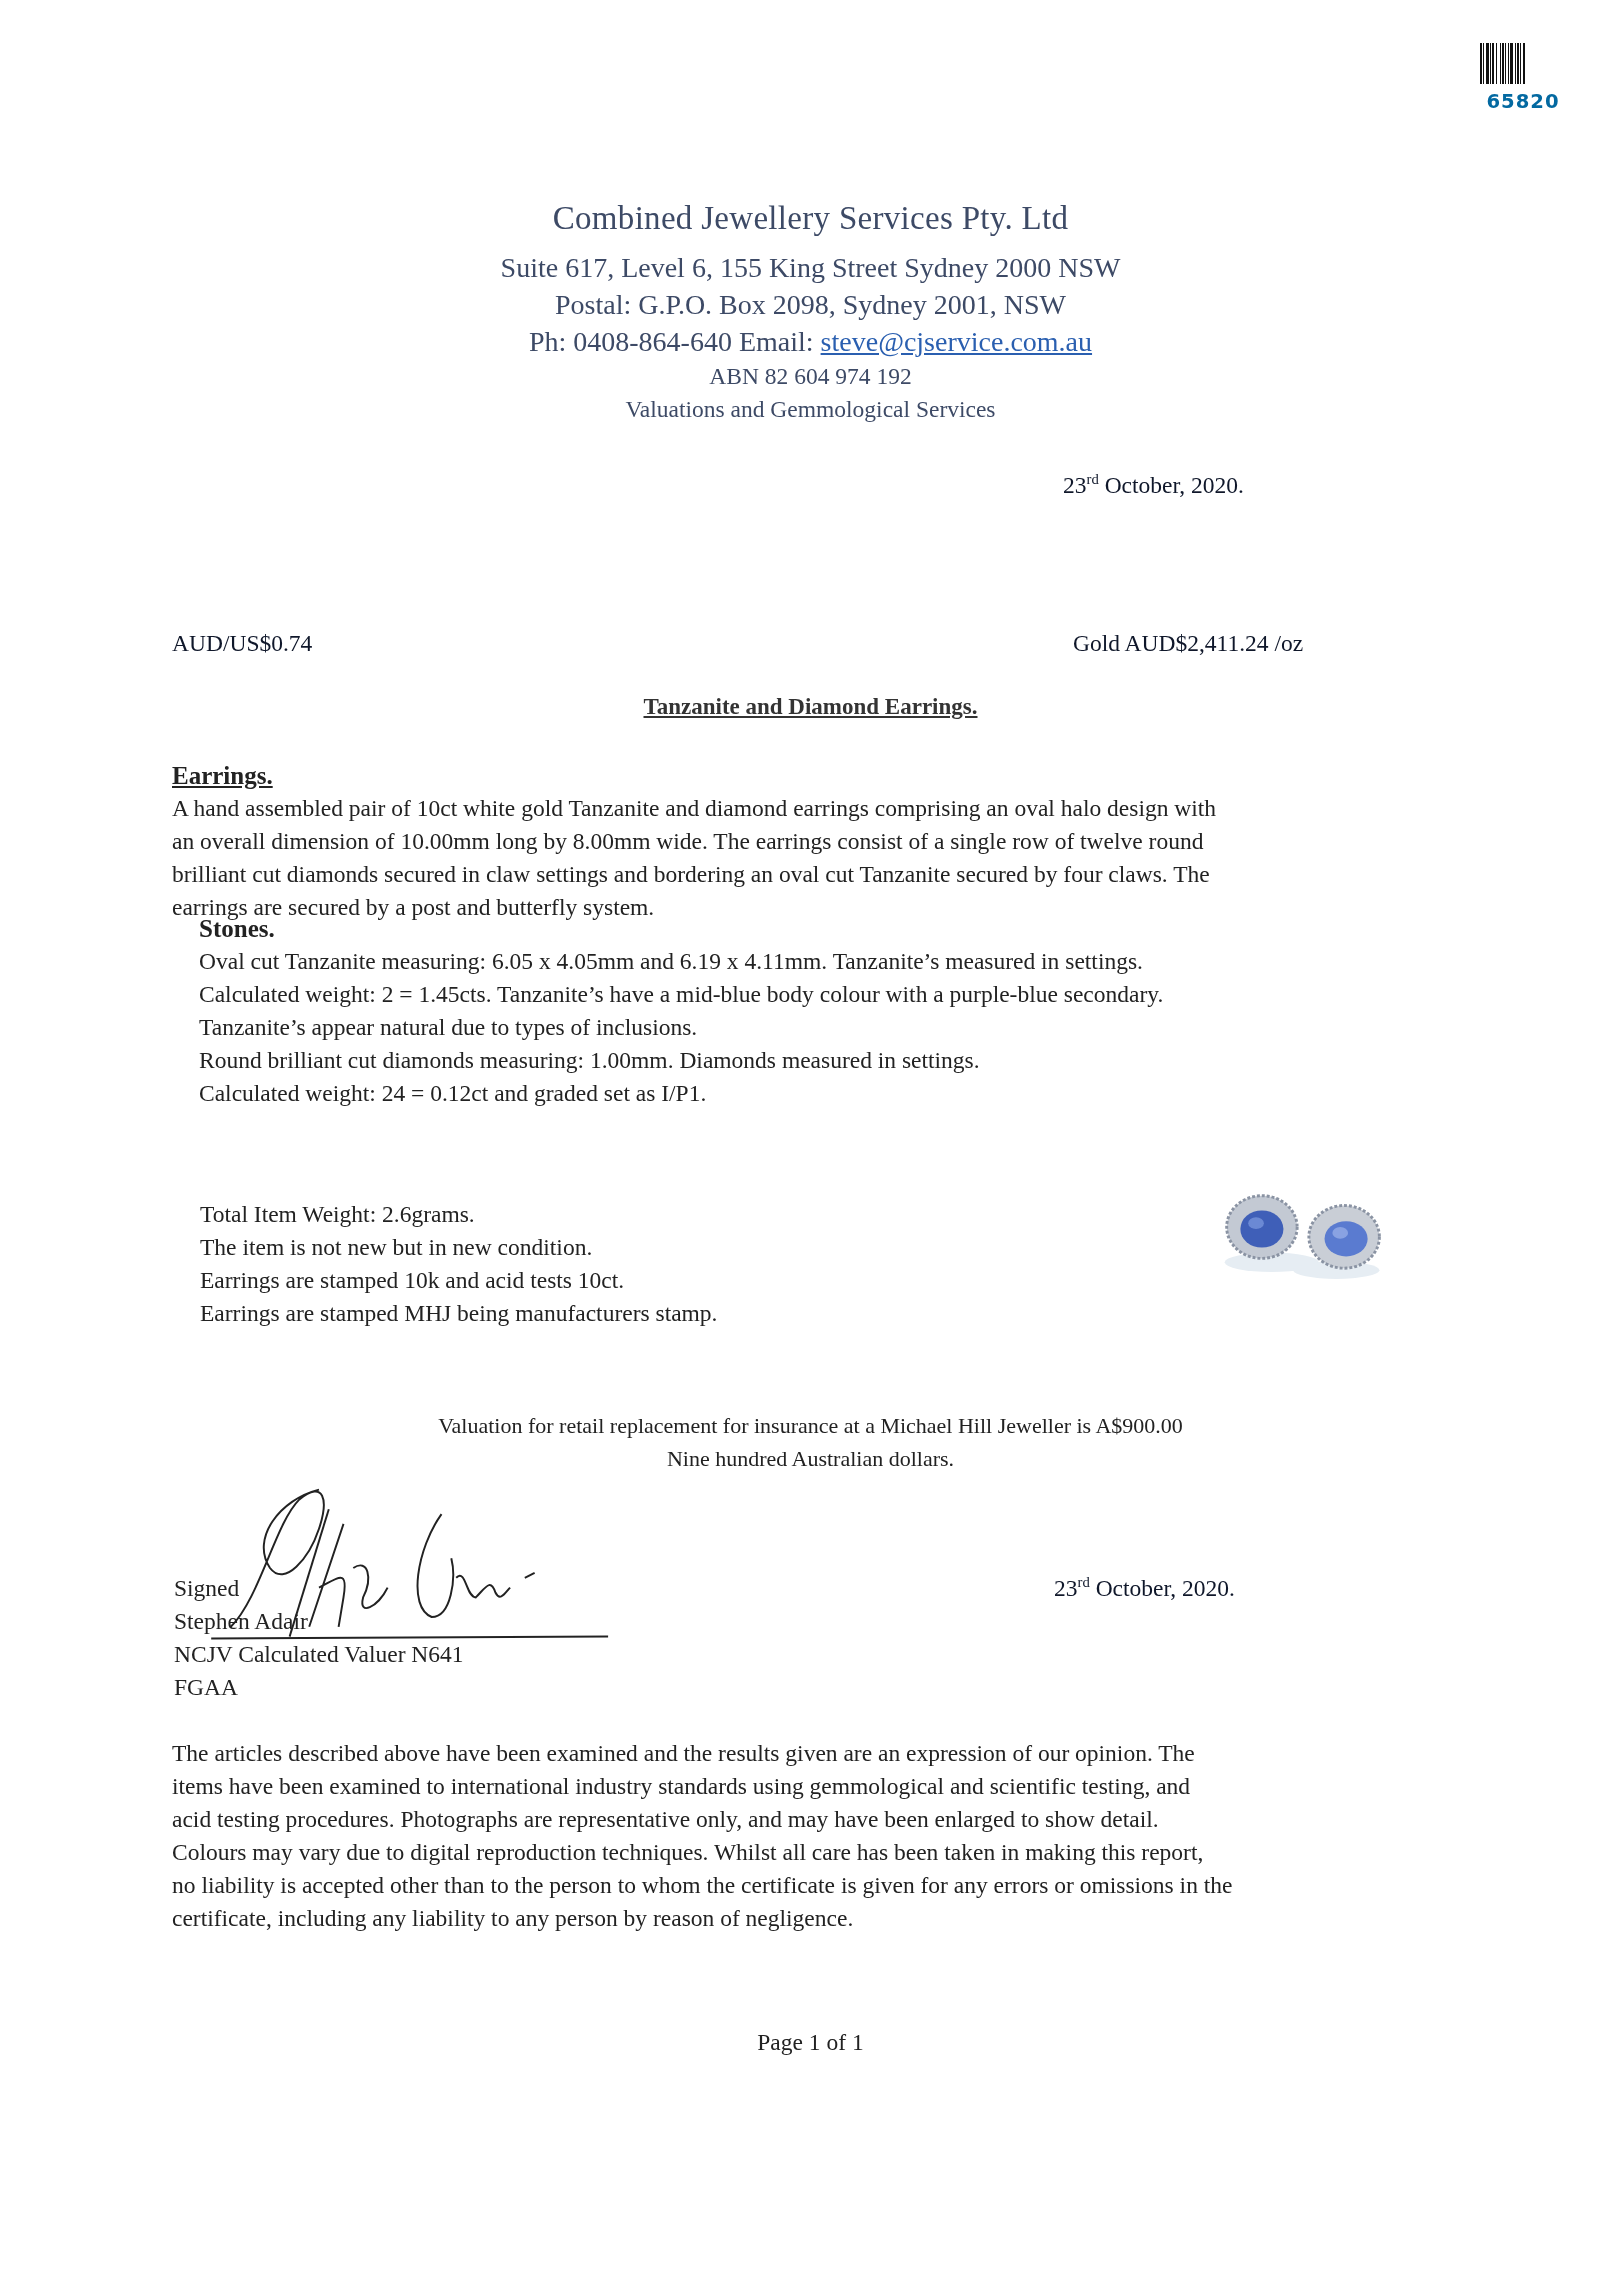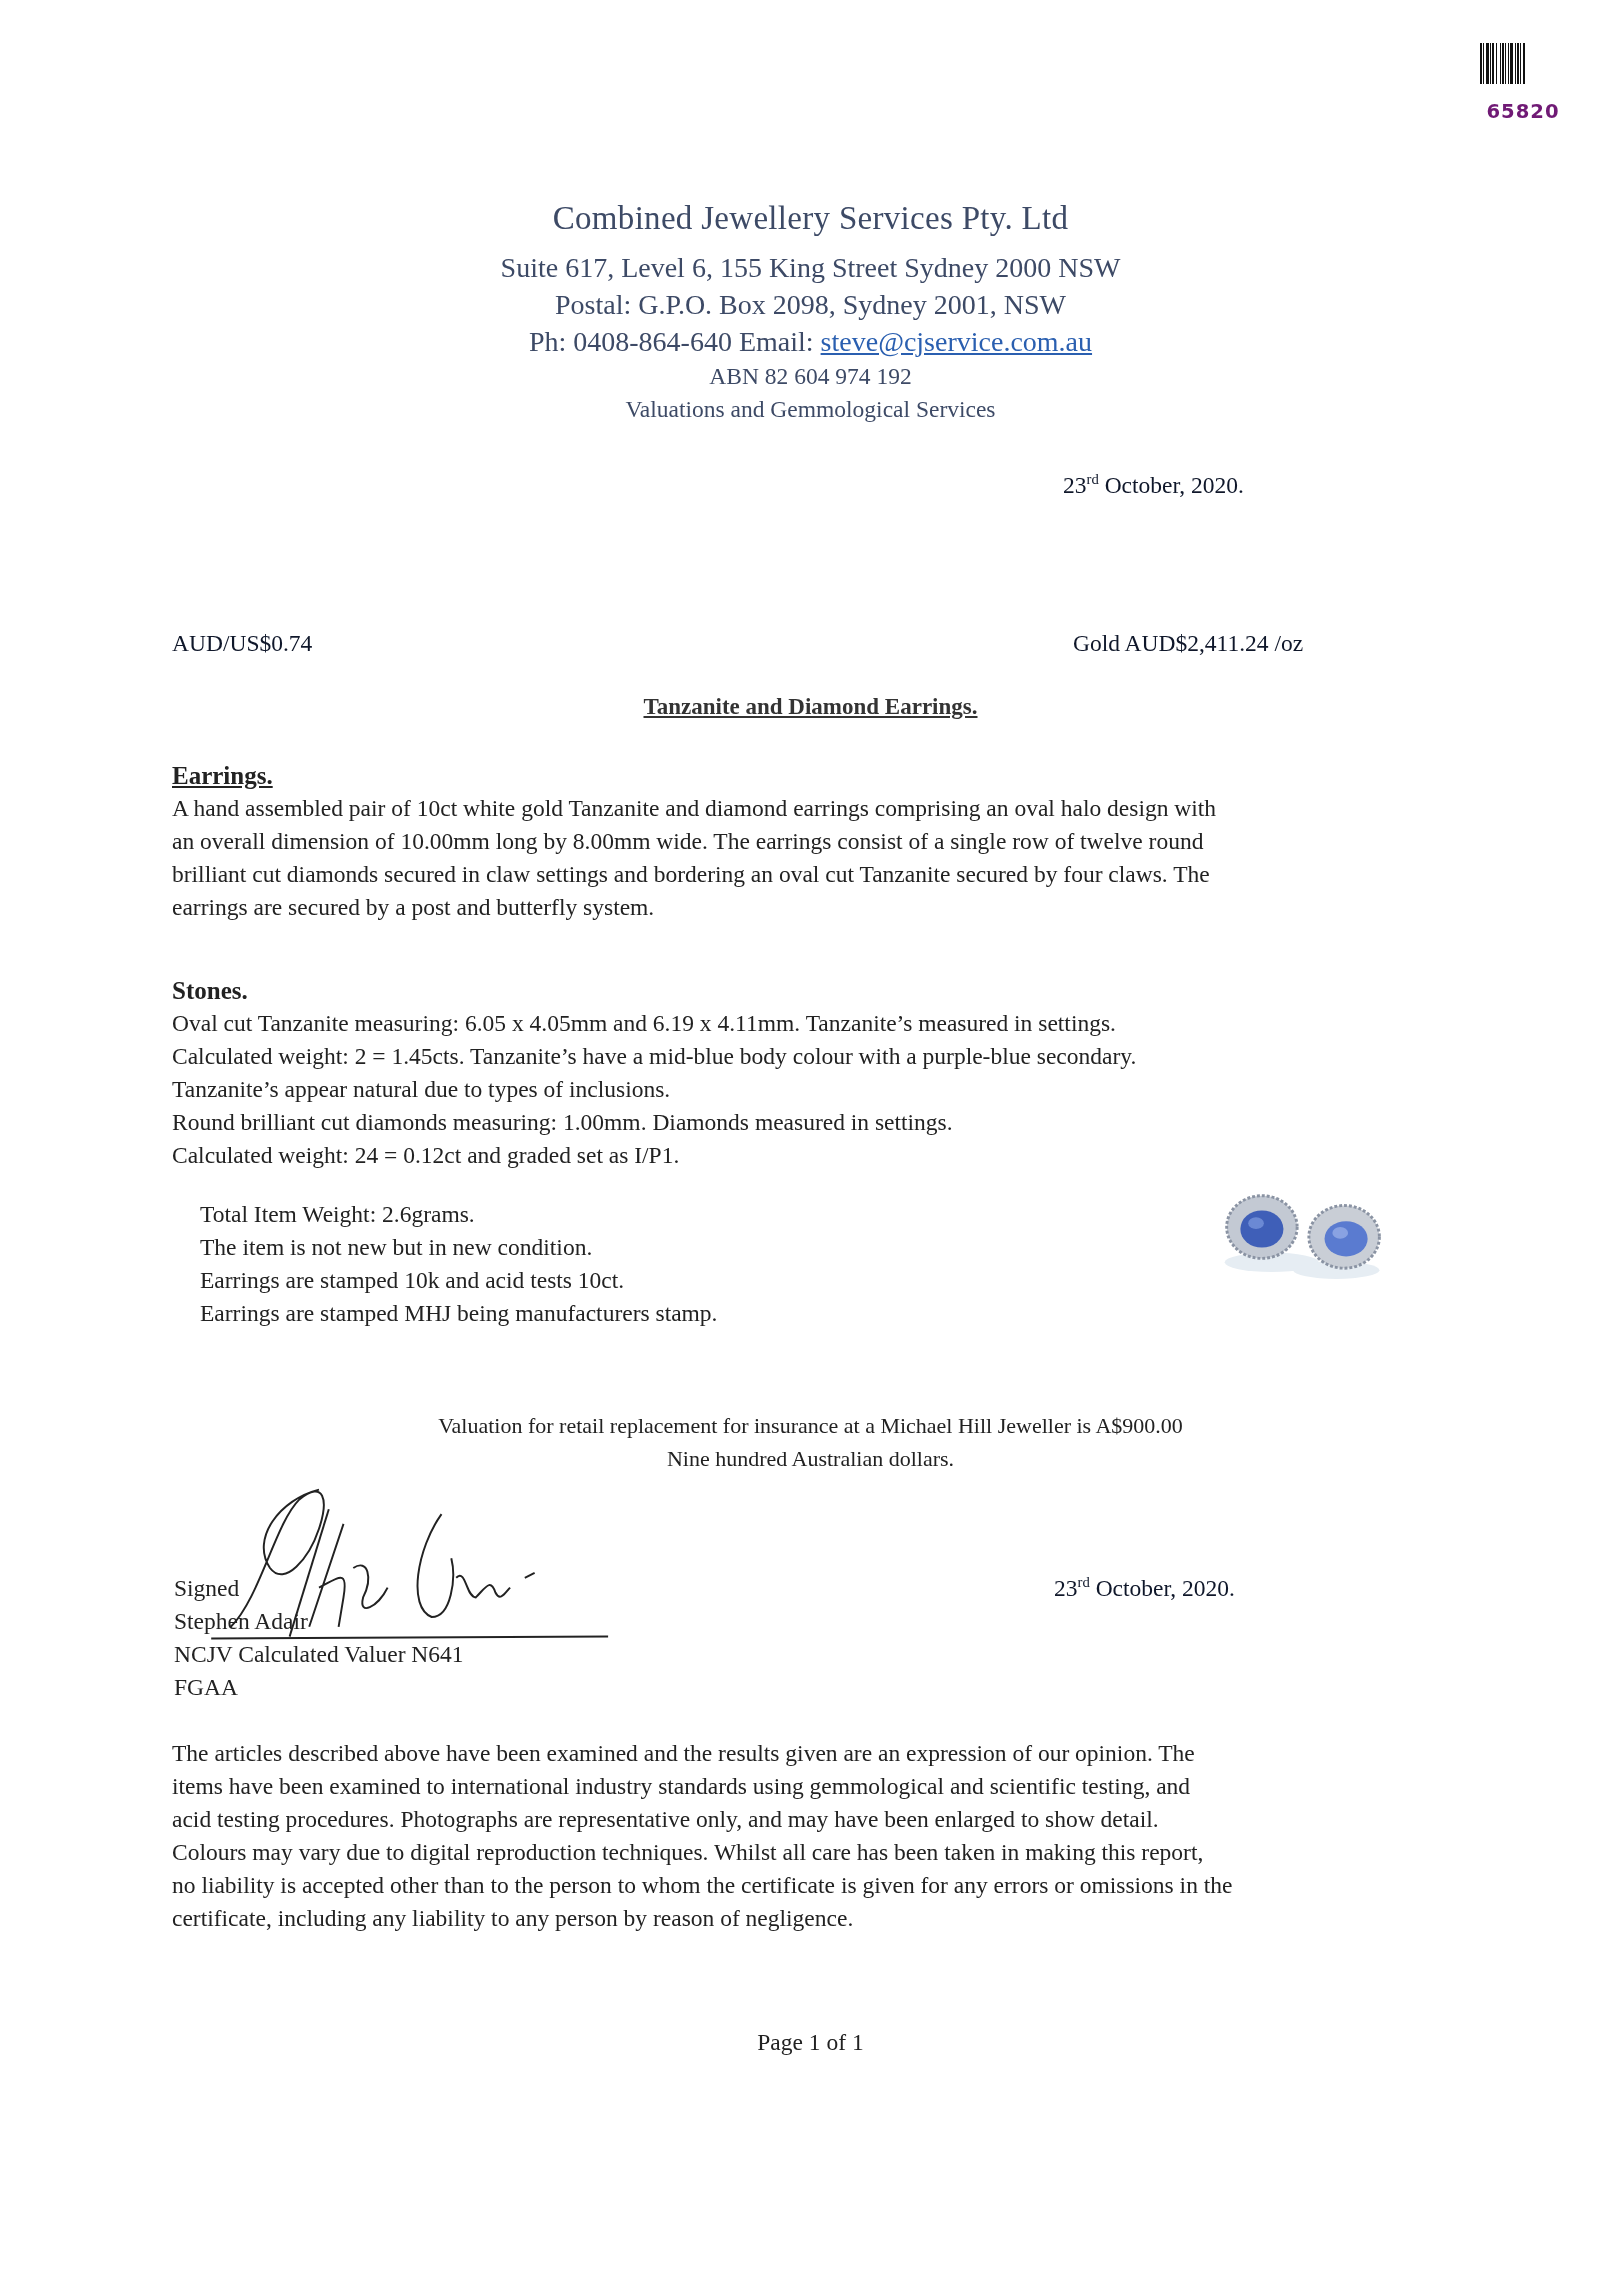--- a/index.html
+++ b/index.html
@@ -3,21 +3,21 @@
 <meta charset="utf-8">
 <style>
   html, body { margin: 0; padding: 0; background: #ffffff; }
   body { width: 1621px; height: 2294px; position: relative; overflow: hidden;
          font-family: "Liberation Serif", serif; color: #222; }
   .abs { position: absolute; }
   .barcode { left: 1480px; top: 43px; width: 86px; height: 63px; }
   .barcode .bars { width: 86px; height: 41px; display: flex; gap: 0; }
   .barcode .bars span { display: block; height: 41px; background: #111; }
   .barcode .num { font-family: "DejaVu Sans", sans-serif; font-weight: bold; font-size: 19.6px;
-                  letter-spacing: 1px; color: #701a75; text-align: center; margin-top: 16px; }
+                  letter-spacing: 1px; color: #0369a1; text-align: center; margin-top: 6px; }
 
   .letterhead { left: 0; width: 1621px; top: 188px; text-align: center; color: #3d4a66; }
   .lh-name { font-size: 33px; line-height: 61px; letter-spacing: 0.3px; }
   .lh-line { font-size: 28px; line-height: 37px; }
   .lh-line.small { font-size: 23.5px; line-height: 33px; }
   .lh-email { color: #2a5fb0; text-decoration: underline; }
 
   .text { font-size: 23.5px; line-height: 33px; color: #0f172a; }
   .date-top { left: 1063px; top: 469px; }
   .date-sig { left: 1054px; top: 1572px; }
@@ -27,21 +27,21 @@
   .fx-right { left: 1073px; top: 627px; }
 
   .doc-title { left: 0; width: 1621px; top: 694px; text-align: center; }
   .doc-title span { font-weight: bold; font-size: 23px; text-decoration: underline; color: #333; }
 
   .section { left: 172px; width: 1274px; }
   .section .head { font-weight: bold; font-size: 25px; line-height: 33px; }
   .section .head.u { text-decoration: underline; }
   .section p { margin: 0; font-size: 23.5px; line-height: 33px; }
   .sec-earrings { top: 759px; }
-  .sec-stones { top: 974px; }
+  .sec-stones { top: 912px; margin-left: 27px; }
   .sec-weight { top: 1198px; margin-left: 28px; }
 
   .photo { left: 1211px; top: 1176px; width: 186px; height: 108px; }
 
   .valuation { left: 0; width: 1621px; top: 1409px; text-align: center; }
   .valuation p { margin: 0; font-size: 22px; line-height: 33px; }
 
   .signature { left: 172px; top: 1470px; width: 490px; height: 196px; }
   .sig-block { left: 174px; top: 1572px; }
   .sig-block p { margin: 0; font-size: 23.5px; line-height: 33px; }

